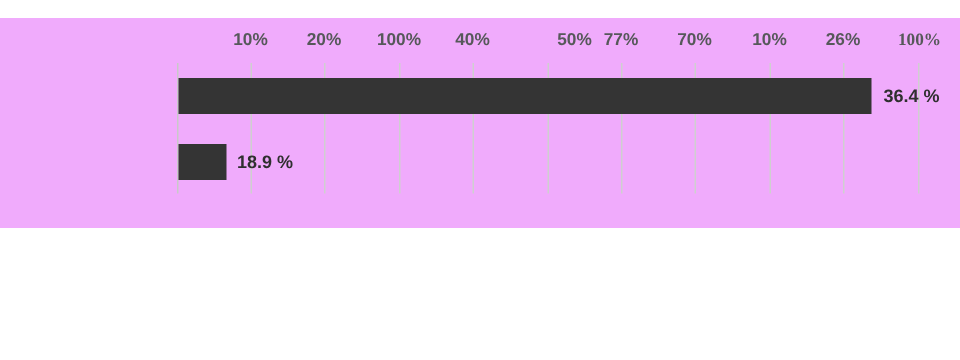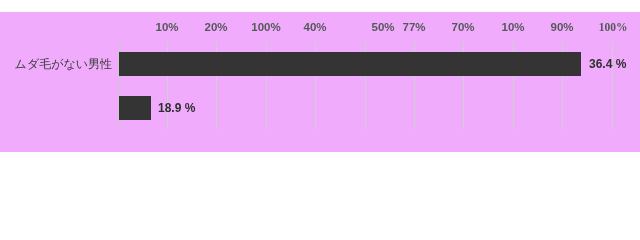--- a/index.html
+++ b/index.html
@@ -114,41 +114,40 @@
 
   <div class="tick-labels">
     <span class="tick-label" style="left:167px;">10%</span>
     <span class="tick-label" style="left:216px;">20%</span>
     <span class="tick-label" style="left:266px;">100%</span>
     <span class="tick-label" style="left:315px;">40%</span>
     <span class="tick-label" style="left:383px;">50%</span>
     <span class="tick-label" style="left:414px;">77%</span>
     <span class="tick-label" style="left:463px;">70%</span>
     <span class="tick-label" style="left:513px;">10%</span>
-    <span class="tick-label" style="left:562px;">90%</span>
+    <span class="tick-label" style="left:562px;">26%</span>
     <span class="tick-label" style="left:613px;font-family:Liberation Serif, serif;">100%</span>
   </div>
 
   <div class="axis-line"></div>
 
   <div class="plot-area">
     <div class="gridline" style="left:49px;"></div>
     <div class="gridline" style="left:98px;"></div>
     <div class="gridline" style="left:148px;"></div>
     <div class="gridline" style="left:197px;"></div>
     <div class="gridline" style="left:247px;"></div>
     <div class="gridline" style="left:296px;"></div>
     <div class="gridline" style="left:345px;"></div>
     <div class="gridline" style="left:395px;"></div>
     <div class="gridline" style="left:444px;"></div>
     <div class="gridline" style="left:494px;"></div>
   </div>
 
   <div class="row row-0">
-    <span class="cat-label">ムダ毛がない男性</span>
     <div class="bar" style="width:462px;"></div>
     <span class="value-label" style="left:589px;">36.4 %</span>
   </div>
 
   <div class="row row-1">
     <div class="bar" style="width:32px;"></div>
     <span class="value-label" style="left:158px;">18.9 %</span>
   </div>
 
 </div>

